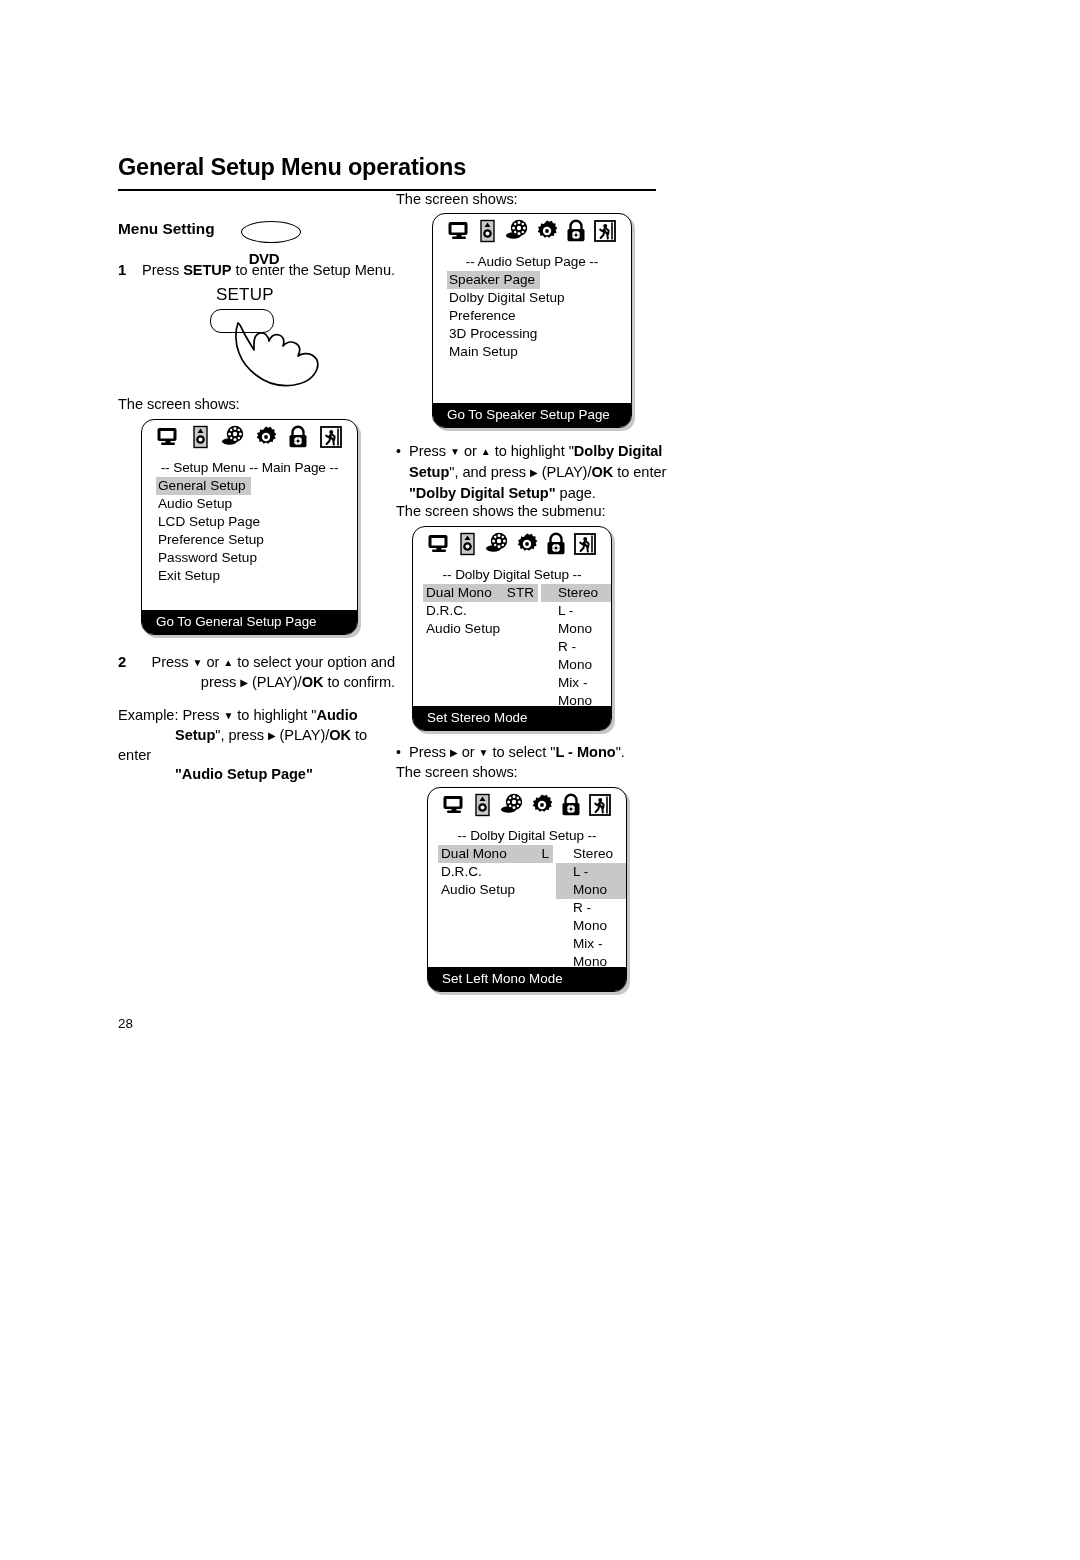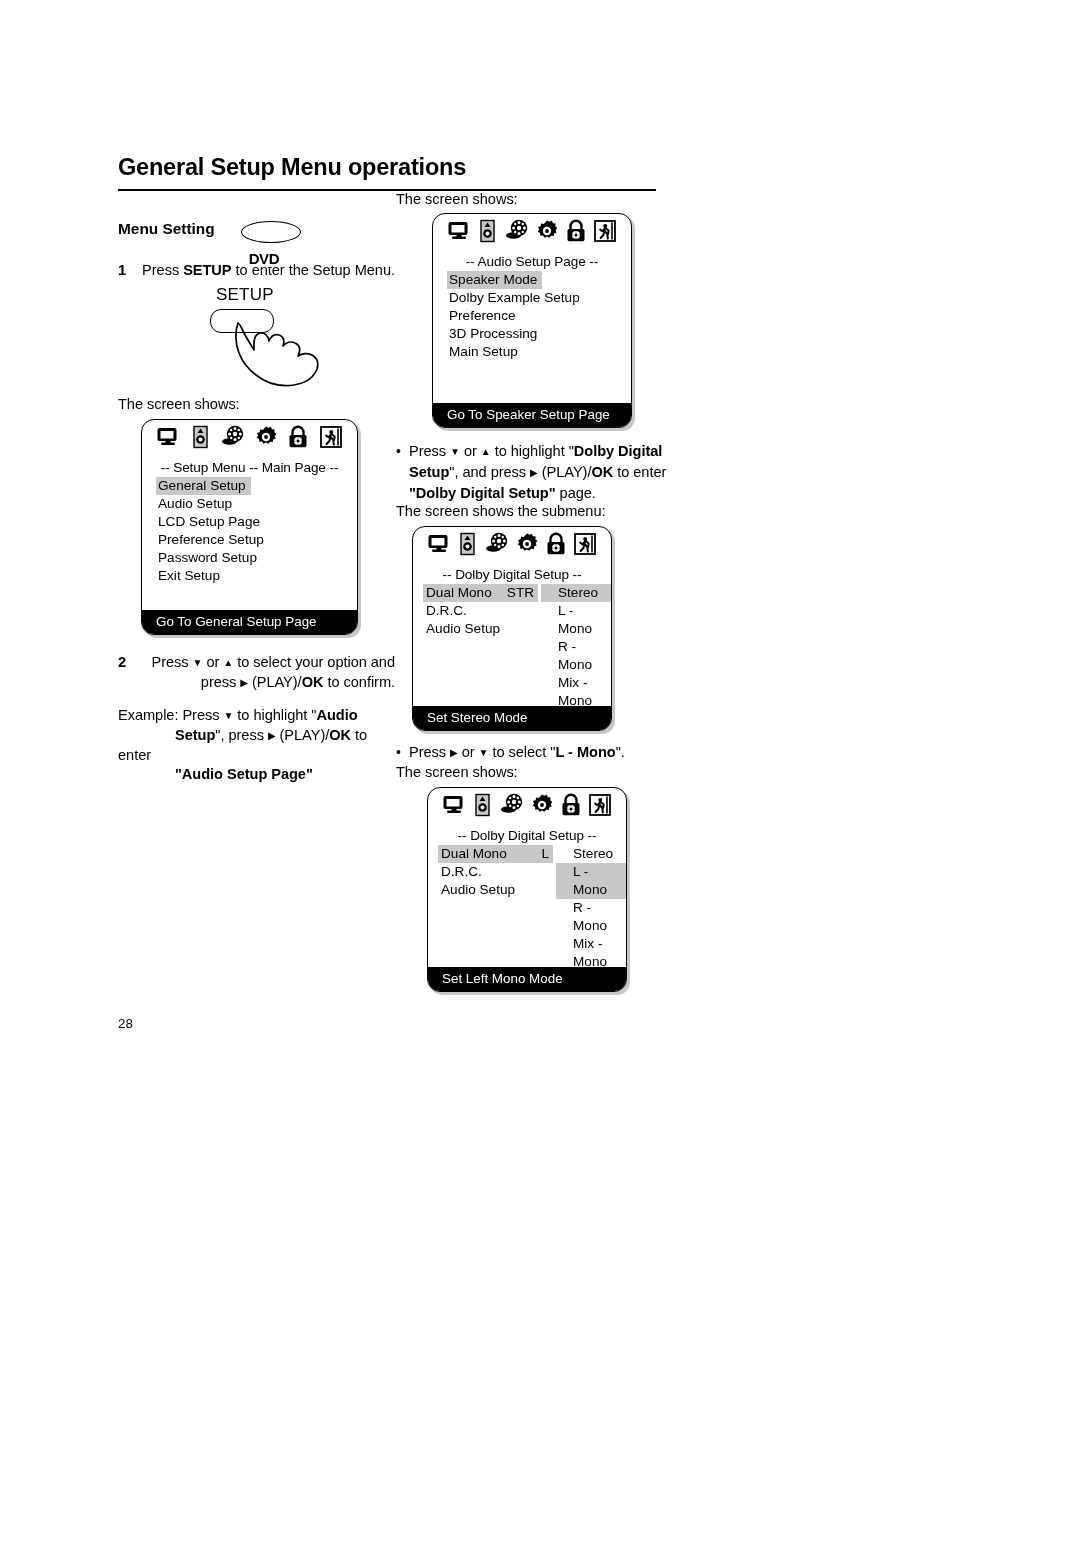--- a/index.html
+++ b/index.html
@@ -441,22 +441,22 @@
           <svg viewBox="0 0 26 26" width="26" height="26">
               <rect x="3" y="3" width="20" height="20" fill="none" stroke="#000" stroke-width="1.8"></rect>
               <path d="M20 4.5 V21.5" stroke="#000" stroke-width="1.6"></path>
               <circle cx="13.2" cy="8" r="2" fill="#000"></circle>
               <path d="M13.6 10 L10.4 13.2 L8.2 11.6 M13.6 10 L16.6 12.6 L16.2 16 M12.6 12.6 L11.4 17 L8.6 20 M12.6 12.6 L15.4 16.4 L15.8 20.6" stroke="#000" stroke-width="2" fill="none" stroke-linecap="round" stroke-linejoin="round"></path>
             </svg>
         </div>
       </div>
       <div class="screen-head">--  Audio Setup Page  --</div>
       <div class="screen-list">
-        <div class="line"><span class="row hl">Speaker Mode</span></div>
-        <div class="line"><span class="row">Dolby Example Setup</span></div>
+        <div class="line"><span class="row hl">Speaker Page</span></div>
+        <div class="line"><span class="row">Dolby Digital Setup</span></div>
         <div class="line"><span class="row">Preference</span></div>
         <div class="line"><span class="row">3D Processing</span></div>
         <div class="line"><span class="row">Main Setup</span></div>
       </div>
       <div class="screen-status">Go To Speaker Setup Page</div>
     </div>
 
     <div class="bullet-row body-text" style="margin-top:14px;">
       <div class="bullet-dot">•</div>
       <div class="bullet-body"><span>Press </span><span class="tri-down"></span><span> or </span><span class="tri-up"></span><span> to highlight "</span><span class="b">Dolby Digital</span><br><span class="b">Setup</span><span>", and press </span><span class="tri-right"></span><span> (PLAY)/</span><span class="b">OK</span><span> to enter</span><br><span class="b">"Dolby Digital Setup"</span><span> page.</span></div>

